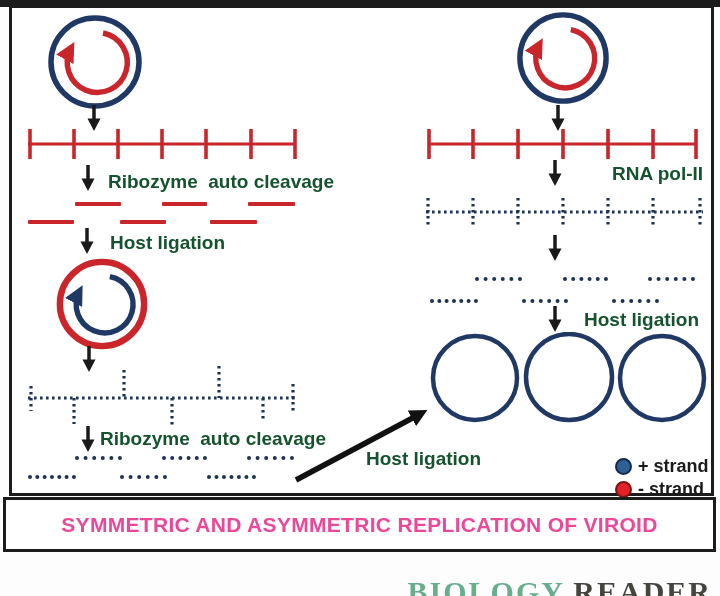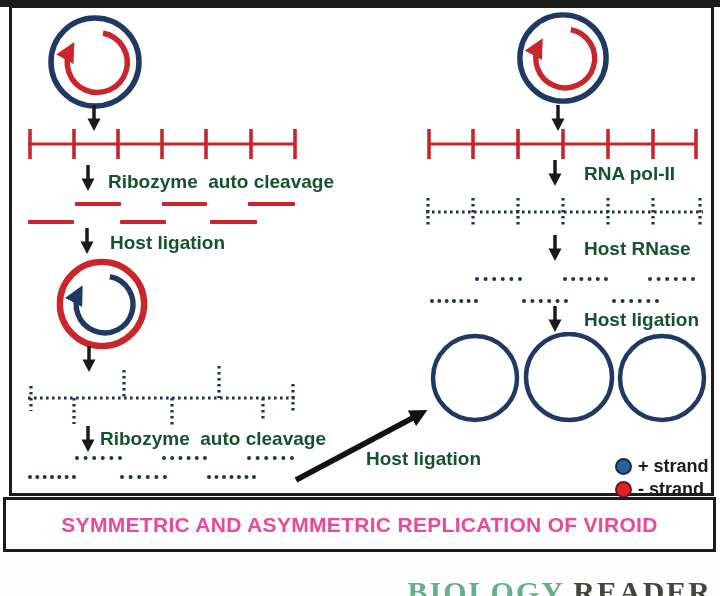--- a/index.html
+++ b/index.html
@@ -150,40 +150,39 @@
       <line x1="183" y1="3" x2="183" y2="33"></line>
         <line x1="228" y1="3" x2="228" y2="33"></line>
       <line x1="271" y1="3" x2="271" y2="33"></line>
     </g>
   </svg>
 
   <svg class="abs" style="left:548px;top:160px;" width="14" height="26" viewBox="0 0 14 26">
     <line x1="7" y1="0" x2="7" y2="15" stroke="#1a1a1a" stroke-width="3.5"></line>
     <polygon points="0.5,13.5 13.5,13.5 7,26" fill="#1a1a1a"></polygon>
   </svg>
-  <span class="abs step-label" style="left:584px;top:163px;">RNA pol-II</span>
+  <span class="abs step-label" style="left:612px;top:163px;">RNA pol-II</span>
 
   <svg class="abs" style="left:422px;top:192px;" width="285" height="44" viewBox="0 0 285 44">
     <g stroke="#1e3252" stroke-width="3.2" stroke-dasharray="2.6 3.4">
       <line x1="4" y1="20" x2="281" y2="20"></line>
       <line x1="6" y1="6" x2="6" y2="34"></line>
         <line x1="51" y1="6" x2="51" y2="34"></line>
       <line x1="96" y1="6" x2="96" y2="34"></line>
         <line x1="141" y1="6" x2="141" y2="34"></line>
       <line x1="186" y1="6" x2="186" y2="34"></line>
         <line x1="231" y1="6" x2="231" y2="34"></line>
       <line x1="278" y1="6" x2="278" y2="34"></line>
     </g>
   </svg>
 
   <svg class="abs" style="left:548px;top:235px;" width="14" height="26" viewBox="0 0 14 26">
     <line x1="7" y1="0" x2="7" y2="15" stroke="#1a1a1a" stroke-width="3.5"></line>
     <polygon points="0.5,13.5 13.5,13.5 7,26" fill="#1a1a1a"></polygon>
   </svg>
-  <span class="abs step-label" style="left:584px;top:238px;">Host RNase</span>
 
   <div class="abs dash-dot" style="left:475px;top:277px;width:47px;"></div>
   <div class="abs dash-dot" style="left:563px;top:277px;width:45px;"></div>
   <div class="abs dash-dot" style="left:648px;top:277px;width:47px;"></div>
   <div class="abs dash-dot" style="left:430px;top:299px;width:48px;"></div>
   <div class="abs dash-dot" style="left:522px;top:299px;width:46px;"></div>
   <div class="abs dash-dot" style="left:612px;top:299px;width:47px;"></div>
 
   <svg class="abs" style="left:548px;top:306px;" width="14" height="26" viewBox="0 0 14 26">
     <line x1="7" y1="0" x2="7" y2="15" stroke="#1a1a1a" stroke-width="3.5"></line>

